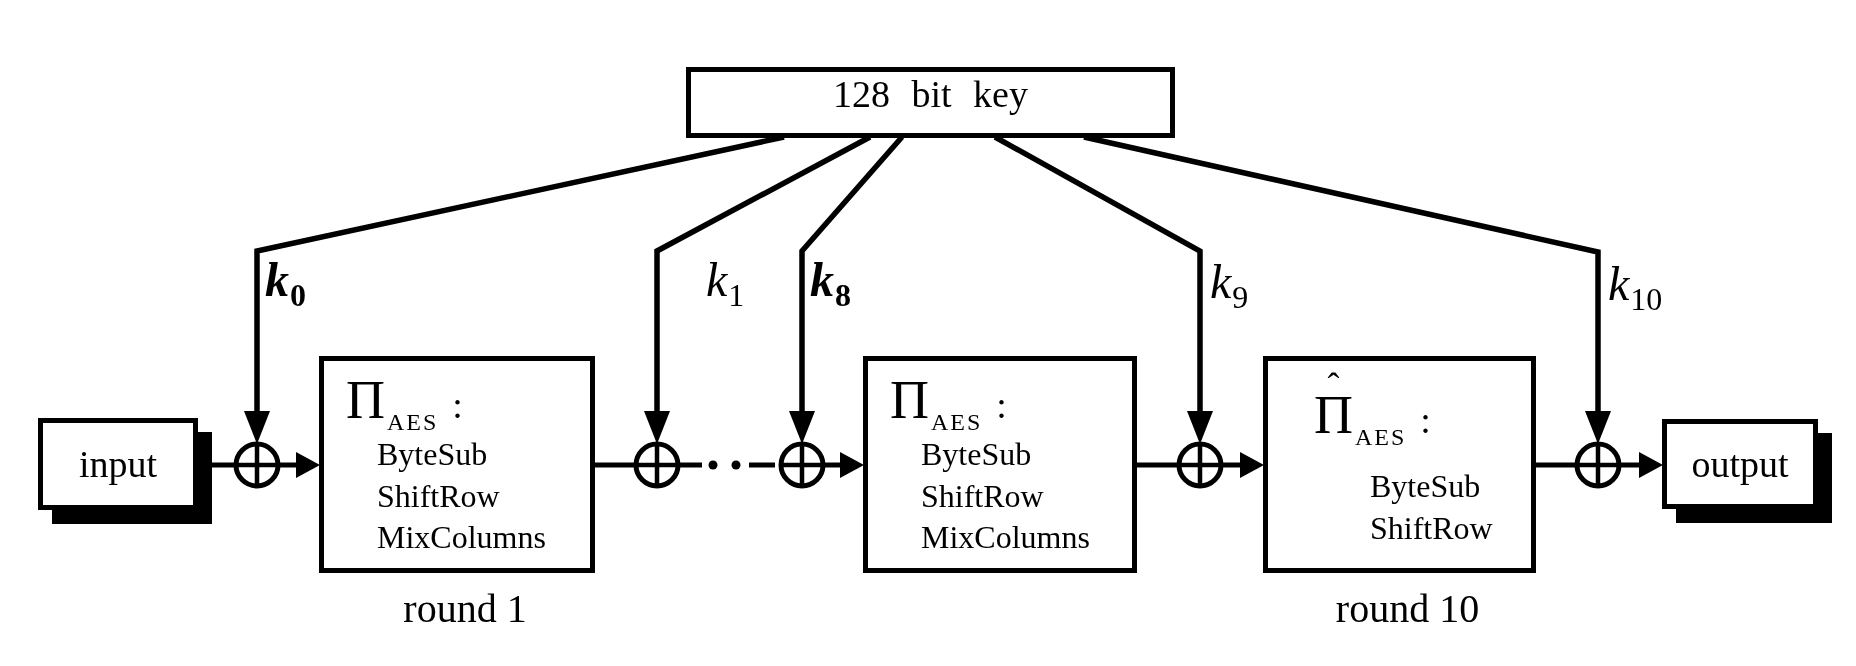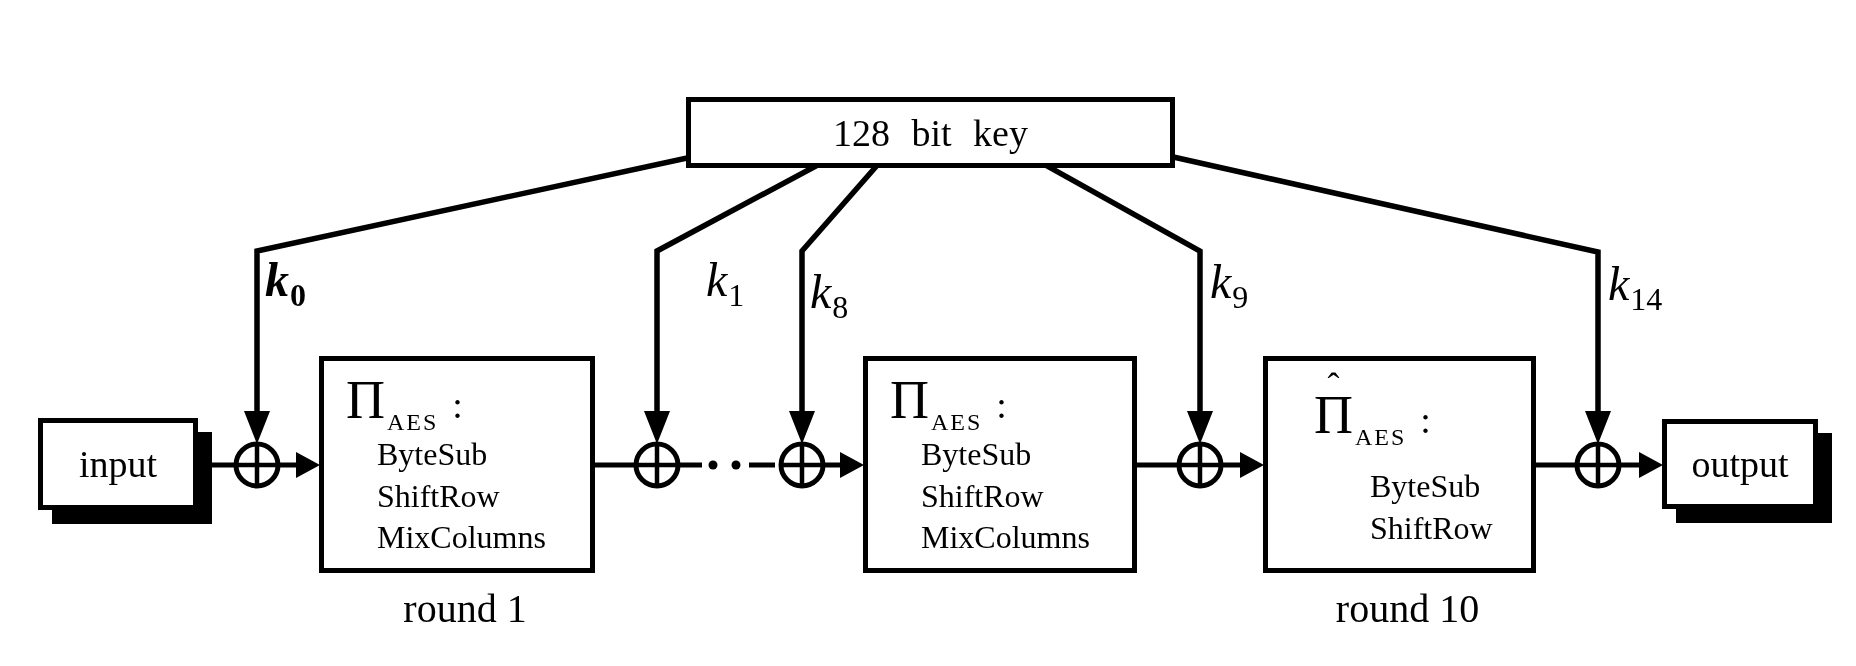--- a/index.html
+++ b/index.html
@@ -18,22 +18,22 @@
     width: 1856px; height: 666px;
   }
   .box {
     position: absolute;
     box-sizing: border-box;
     border: 5px solid #000;
     background: #fff;
   }
   .key-box {
     left: 686px; top: 67px; width: 489px; height: 71px;
-    display: flex; align-items: center; justify-content: center;
-    font-size: 38px; word-spacing: 12px; white-space: nowrap; margin-top: 30px;
+    display: flex; justify-content: center;
+    font-size: 38px; word-spacing: 12px; white-space: nowrap;
   }
   .io-box {
     display: flex; align-items: center; justify-content: center;
     font-size: 38px;
     box-shadow: 14px 14px 0 0 #000;
   }
   .input-box  { left: 38px;   top: 418px; width: 160px; height: 92px; align-items: center; }
   .output-box { left: 1662px; top: 419px; width: 156px; height: 90px; }
   .round-box { }
   .round-1-box  { left: 319px;  top: 356px; width: 276px; height: 217px; }
@@ -97,21 +97,21 @@
   }
   .ksub {
     font-style: normal;
     font-size: 32px;
     position: relative;
     top: 10px;
     margin-left: 1px;
   }
   .k0-label  { left: 265px;  top: 256px; font-weight: bold; }
   .k1-label  { left: 666px;  top: 256px; margin-left: 40px; }
-  .k8-label  { left: 810px;  top: 268px; }
+  .k8-label  { left: 810px;  top: 256px; font-weight: bold; }
   .k9-label  { left: 1210px; top: 258px; }
   .k10-label { left: 1608px; top: 260px; }
 </style>
 </head>
 <body>
 
 <div class="canvas">
 
   <svg class="lines-layer" width="1856" height="666" viewBox="0 0 1856 666" xmlns="http://www.w3.org/2000/svg">
 
@@ -221,15 +221,15 @@
     </div>
     <div class="op op-0">ByteSub</div>
     <div class="op op-1">ShiftRow</div>
     <div class="caption">round 10</div>
   </div>
 
   <div class="klabel k0-label"><span>k</span><span class="ksub">0</span></div>
   <div class="klabel k1-label"><span>k</span><span class="ksub">1</span></div>
   <div class="klabel k8-label"><span>k</span><span class="ksub">8</span></div>
   <div class="klabel k9-label"><span>k</span><span class="ksub">9</span></div>
-  <div class="klabel k10-label"><span>k</span><span class="ksub">14</span></div>
+  <div class="klabel k10-label"><span>k</span><span class="ksub">10</span></div>
 
 </div>
 
 </body></html>

